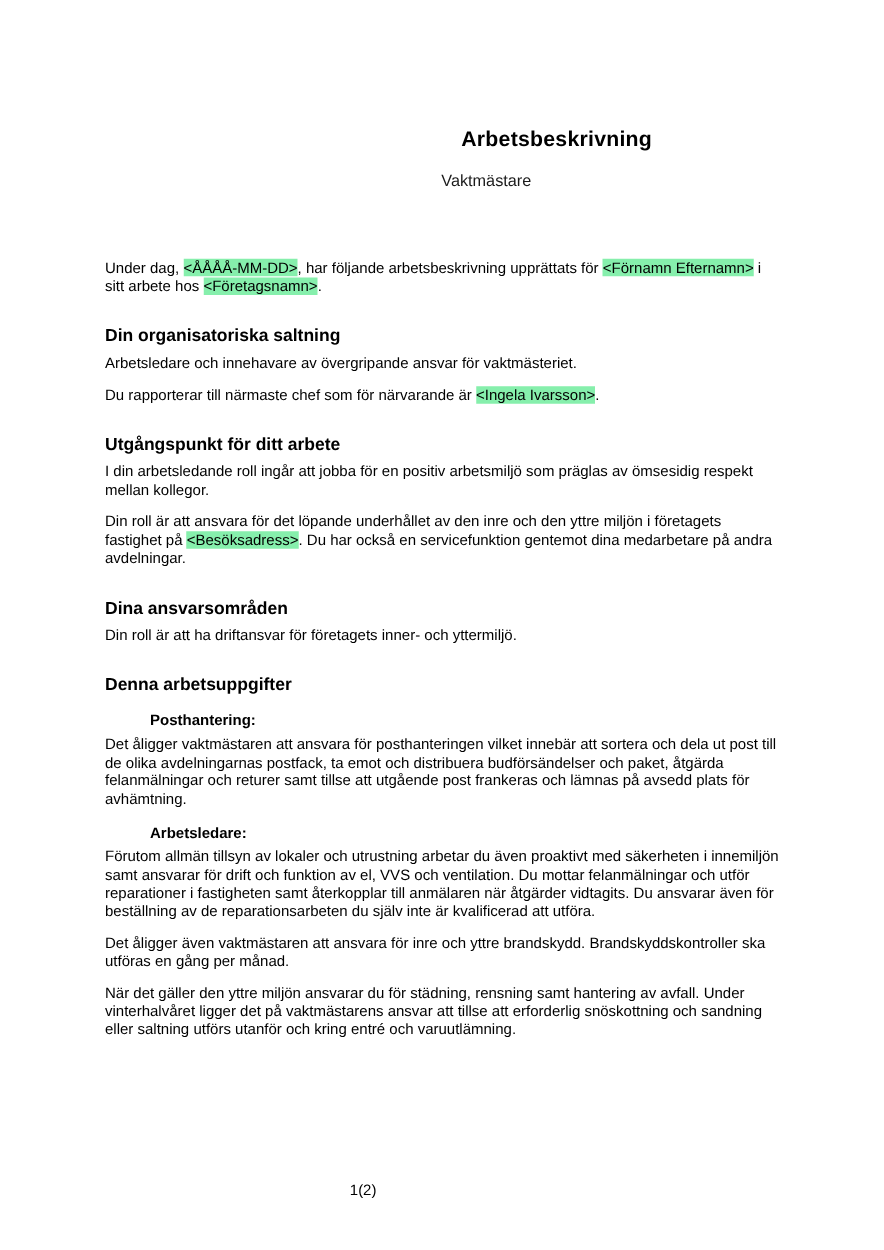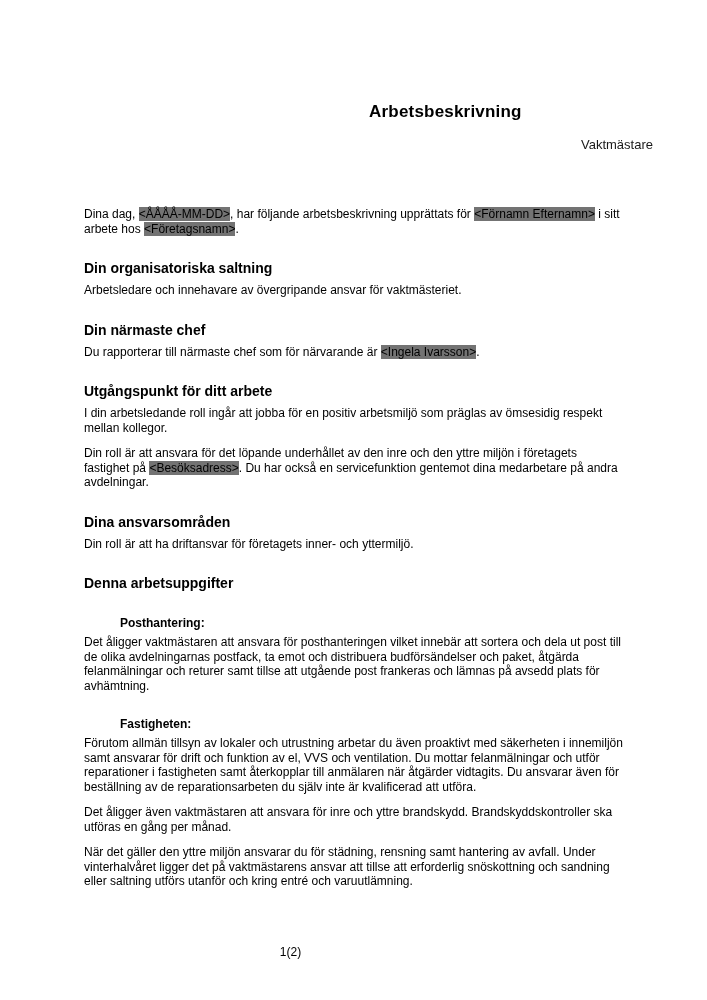--- a/index.html
+++ b/index.html
@@ -30,48 +30,47 @@
     margin: 16px;
     font-size: 17px;
     line-height: 19px;
     font-weight: bold;
     letter-spacing: 0.2px;
   }
   .title-block .subtitle {
     font-size: 13px;
     line-height: 15px;
     color: #1a1a1a;
-    text-align: right;
   }
   .content {
     position: absolute;
     left: 84px;
     top: 207px;
     width: 541px;
   }
   .content p {
     margin: 0 0 11px 0;
     font-size: 12px;
     line-height: 14.5px;
   }
   .content h2 {
     margin: 24px 0 6px 0;
     font-size: 14px;
     line-height: 17px;
     font-weight: bold;
   }
   .content h3 {
-    margin: 24px 0 4px 0;
+    margin: 13px 0 4px 0;
     font-size: 12px;
     line-height: 15px;
     font-weight: bold;
     padding-left: 36px;
   }
   .hl {
-    background: #737373;
+    background: #86efac;
   }
   .page-footer {
     position: absolute;
     left: 0;
     top: 945px;
     width: 581px;
     text-align: center;
     font-size: 12px;
     line-height: 14px;
   }
@@ -81,41 +80,40 @@
 
 <div class="page">
 
   <header class="title-block">
     <h1>Arbetsbeskrivning</h1>
     <div class="subtitle">Vaktmästare</div>
   </header>
 
   <main class="content">
 
-    <p><span>Dina dag, </span><span class="hl">&lt;ÅÅÅÅ-MM-DD&gt;</span><span>, har följande arbetsbeskrivning upprättats för </span><span class="hl">&lt;Förnamn Efternamn&gt;</span><span> i sitt arbete hos </span><span class="hl">&lt;Företagsnamn&gt;</span><span>.</span></p>
+    <p><span>Under dag, </span><span class="hl">&lt;ÅÅÅÅ-MM-DD&gt;</span><span>, har följande arbetsbeskrivning upprättats för </span><span class="hl">&lt;Förnamn Efternamn&gt;</span><span> i sitt arbete hos </span><span class="hl">&lt;Företagsnamn&gt;</span><span>.</span></p>
 
     <h2>Din organisatoriska saltning</h2>
     <p>Arbetsledare och innehavare av övergripande ansvar för vaktmästeriet.</p>
 
-    <h2>Din närmaste chef</h2>
     <p><span>Du rapporterar till närmaste chef som för närvarande är </span><span class="hl">&lt;Ingela Ivarsson&gt;</span><span>.</span></p>
 
     <h2>Utgångspunkt för ditt arbete</h2>
     <p>I din arbetsledande roll ingår att jobba för en positiv arbetsmiljö som präglas av ömsesidig respekt mellan kollegor.</p>
     <p><span>Din roll är att ansvara för det löpande underhållet av den inre och den yttre miljön i företagets fastighet på </span><span class="hl">&lt;Besöksadress&gt;</span><span>. Du har också en servicefunktion gentemot dina medarbetare på andra avdelningar.</span></p>
 
     <h2>Dina ansvarsområden</h2>
     <p>Din roll är att ha driftansvar för företagets inner- och yttermiljö.</p>
 
     <h2>Denna arbetsuppgifter</h2>
 
     <h3>Posthantering:</h3>
     <p>Det åligger vaktmästaren att ansvara för posthanteringen vilket innebär att sortera och dela ut post till de olika avdelningarnas postfack, ta emot och distribuera budförsändelser och paket, åtgärda felanmälningar och returer samt tillse att utgående post frankeras och lämnas på avsedd plats för avhämtning.</p>
 
-    <h3>Fastigheten:</h3>
+    <h3>Arbetsledare:</h3>
     <p>Förutom allmän tillsyn av lokaler och utrustning arbetar du även proaktivt med säkerheten i innemiljön samt ansvarar för drift och funktion av el, VVS och ventilation. Du mottar felanmälningar och utför reparationer i fastigheten samt återkopplar till anmälaren när åtgärder vidtagits. Du ansvarar även för beställning av de reparationsarbeten du själv inte är kvalificerad att utföra.</p>
 
     <p>Det åligger även vaktmästaren att ansvara för inre och yttre brandskydd. Brandskyddskontroller ska utföras en gång per månad.</p>
 
     <p>När det gäller den yttre miljön ansvarar du för städning, rensning samt hantering av avfall. Under vinterhalvåret ligger det på vaktmästarens ansvar att tillse att erforderlig snöskottning och sandning eller saltning utförs utanför och kring entré och varuutlämning.</p>
 
   </main>
 
   <footer class="page-footer">1(2)</footer>
 

